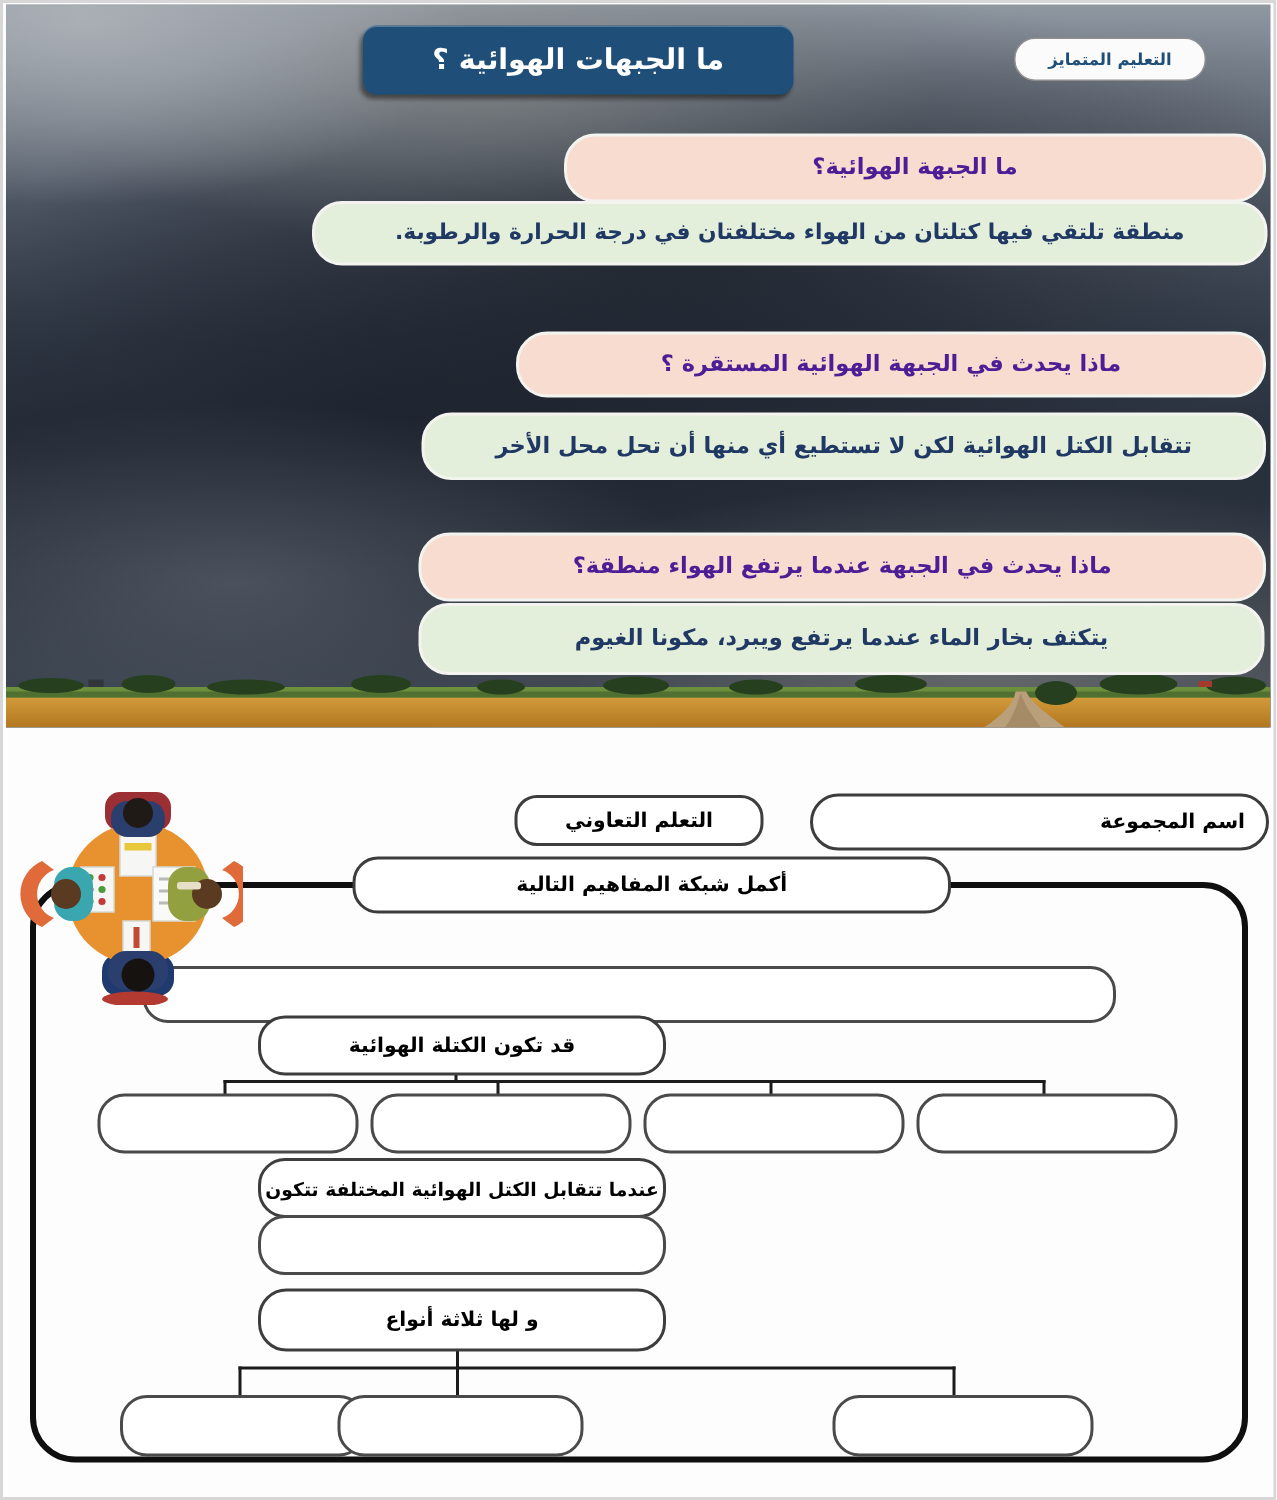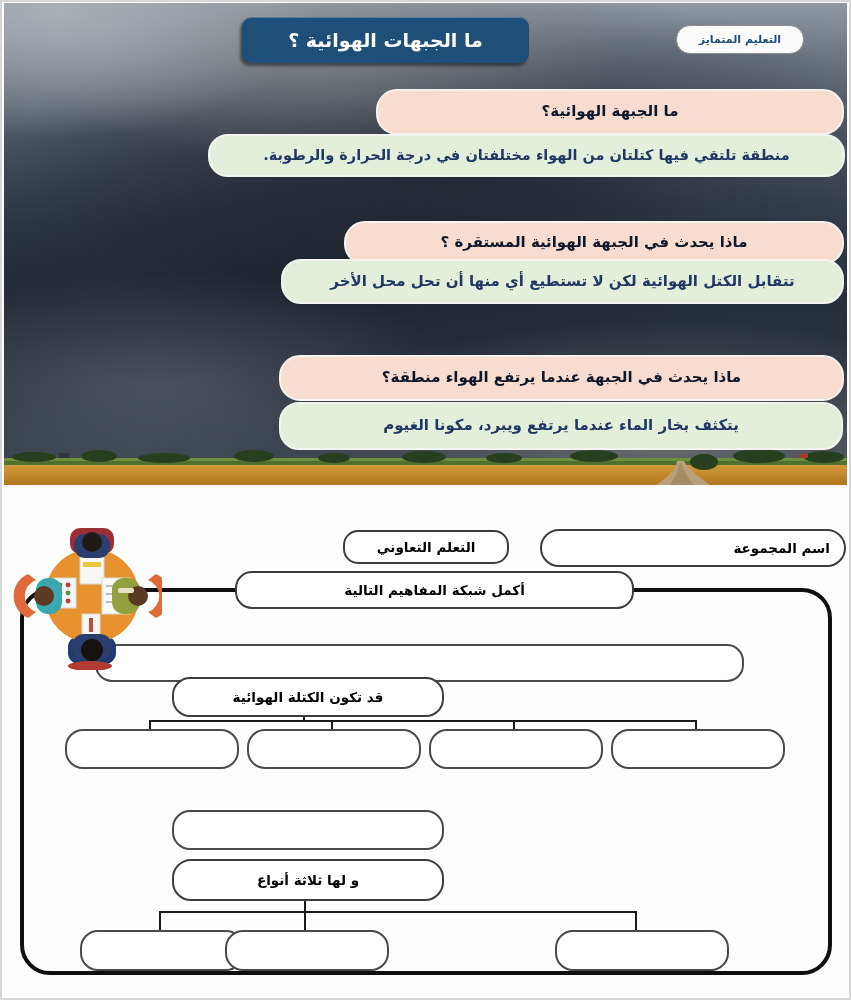--- a/index.html
+++ b/index.html
@@ -35,26 +35,26 @@
   .badge{
     position:absolute;left:672px;top:22px;width:126px;height:27px;
     background:#fbfbfb;border:1px solid #8f8f8f;border-radius:14px;
     display:flex;align-items:center;justify-content:center;
     font-size:11px;font-weight:bold;color:#1F4E79;direction:rtl;z-index:5;
   }
   .qbox,.abox{
     position:absolute;border:2px solid #f3f3ef;display:flex;align-items:center;justify-content:center;
     font-weight:bold;direction:rtl;z-index:5;line-height:1.15;text-align:center;
   }
-  .qbox{background:#F8DCD0;color:#0f172a;font-size:15px;border-radius:21px;}
+  .qbox{background:#F8DCD0;color:#4c1d95;font-size:15px;border-radius:21px;}
   .abox{background:#E4EFDB;color:#203864;font-size:15px;border-radius:20px;}
   .q1{left:372px;top:86px;width:464px;height:42px;}
   .a1{left:204px;top:131px;width:633px;height:39px;font-size:14.5px;}
   .q2{left:340px;top:218px;width:496px;height:40px;}
-  .a2{left:277px;top:256px;width:559px;height:41px;text-align:center;}
+  .a2{left:277px;top:272px;width:559px;height:41px;text-align:center;}
   .q3{left:275px;top:352px;width:561px;height:42px;}
   .a3{left:275px;top:399px;width:560px;height:44px;}
 
   
   .frame{
     position:absolute;left:20px;top:588px;width:804px;height:379px;
     border:4px solid #0f0f0f;border-radius:30px;background:transparent;z-index:1;
   }
   .oval{
     position:absolute;background:#ffffff;border:2px solid #3d3d3d;border-radius:20px;
@@ -178,20 +178,21 @@
   <div class="oval ov-method">التعلم التعاوني</div>
 
   <div class="oval ov-wide empty"></div>
   <div class="oval ov-maybe">قد تكون الكتلة الهوائية</div>
 
   <div class="oval row1-1 empty"></div>
   <div class="oval row1-2 empty"></div>
   <div class="oval row1-3 empty"></div>
   <div class="oval row1-4 empty"></div>
 
+  <div class="oval ov-meet">عندما تتقابل الكتل الهوائية المختلفة تتكون</div>
   <div class="oval ov-meet-blank empty"></div>
   <div class="oval ov-types">و لها ثلاثة أنواع</div>
 
   <div class="oval row2-1 empty"></div>
   <div class="oval row2-2 empty"></div>
   <div class="oval row2-3 empty"></div>
 
   <div class="cline" style="left:303px;top:712px;width:2px;height:10px;"></div>
   <div class="cline" style="left:149px;top:720px;width:548px;height:2px;"></div>
   <div class="cline" style="left:149px;top:720px;width:2px;height:10px;"></div>

